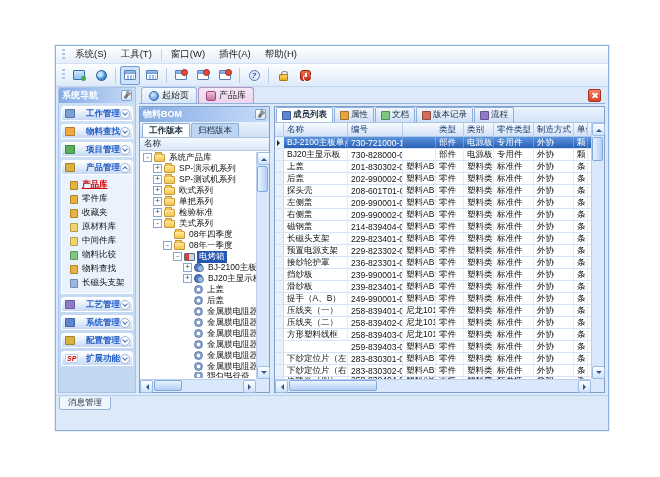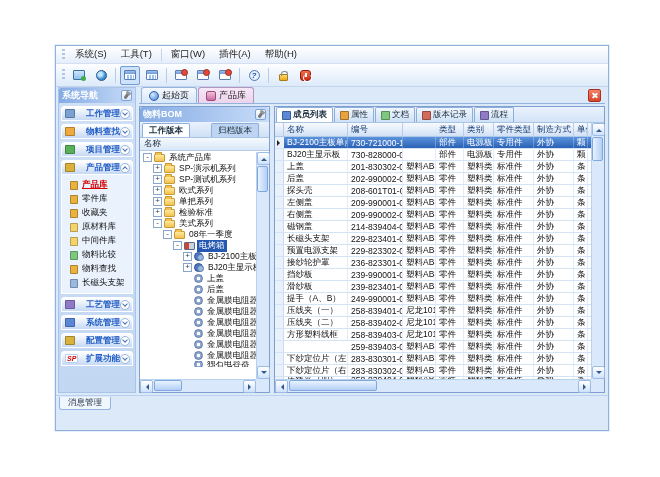--- a/index.html
+++ b/index.html
@@ -71,21 +71,21 @@
   .doctab.active{background:linear-gradient(#f7e7f7,#ecd4ec);border-color:#b394bd;}
   .dt-icon{width:10px;height:10px;border-radius:50%;margin-right:3px;background:radial-gradient(circle at 35% 35%,#d9ecff,#3f7ad2);border:1px solid #2d5fa8;}
   .dt-icon.box{border-radius:2px;background:linear-gradient(#f3c2d8,#c76fa4);border:1px solid #9a4a7e;}
   .tab-close{position:absolute;right:4px;top:2px;width:13px;height:13px;border-radius:2px;background:linear-gradient(#f2836a,#d8442c);border:1px solid #a8301c;display:flex;align-items:center;justify-content:center;}
   .xmark{position:relative;width:7px;height:7px;}
   .xmark::before,.xmark::after{content:'';position:absolute;left:3px;top:0;width:1.6px;height:7px;background:#fff;border-radius:1px;}
   .xmark::before{transform:rotate(45deg);} .xmark::after{transform:rotate(-45deg);}
 
   
   .bom-panel{position:absolute;left:0;top:19px;width:131px;bottom:0;background:#fff;border:1px solid #7e9fd0;}
-  .bom-tabs{height:16px;background:#dcead9;background:linear-gradient(#eaf2fd,#cfe0f5);display:flex;align-items:flex-end;padding-left:2px;border-bottom:1px solid #a8c4e5;gap:20px;}
+  .bom-tabs{height:16px;background:#dcead9;background:linear-gradient(#eaf2fd,#cfe0f5);display:flex;align-items:flex-end;padding-left:2px;border-bottom:1px solid #a8c4e5;}
   .bom-tab{height:14px;padding:0 6px;font-size:8.5px;display:flex;align-items:center;border:1px solid #8fafda;border-bottom:none;border-radius:2px 2px 0 0;background:#bdd5f2;color:#234;margin-right:1px;}
   .bom-tab.active{background:#fdfefe;font-weight:bold;}
   .tree-colhead{height:13px;background:linear-gradient(#f5f9fe,#d9e7f8);border-bottom:1px solid #b3cae8;font-size:8.5px;display:flex;align-items:center;padding-left:4px;color:#123;}
   .tree-body{position:absolute;left:0;top:45px;right:13px;bottom:13px;overflow:hidden;background:#fff;}
   .tree-row{height:11px;display:flex;align-items:center;white-space:nowrap;}
   .tree-row.partial{height:6px;overflow:hidden;}
   .tg{width:9px;height:9px;min-width:9px;border:1px solid #89a6cc;background:#fff;color:#345;font-size:8px;line-height:6px;text-align:center;margin-right:2px;}
   .tg-sp{width:11px;min-width:11px;}
   .t-label{font-size:8.5px;padding:0 2px;color:#111;}
   .tree-row.sel .t-label{background:#2558b0;color:#fff;}
@@ -382,20 +382,25 @@
                 <span class="tg">+</span>
                 <i class="i-folder"></i>
                 <span class="t-label">检验标准</span>
               </div>
               <div class="tree-row" style="padding-left: 13px;">
                 <span class="tg">-</span>
                 <i class="i-folder"></i>
                 <span class="t-label">美式系列</span>
               </div>
               <div class="tree-row" style="padding-left: 23px;">
+                <span class="tg-sp"></span>
+                <i class="i-folder"></i>
+                <span class="t-label">08年四季度</span>
+              </div>
+              <div class="tree-row" style="padding-left: 23px;">
                 <span class="tg">-</span>
                 <i class="i-folder"></i>
                 <span class="t-label">08年一季度</span>
               </div>
               <div class="tree-row sel" style="padding-left: 33px;">
                 <span class="tg">-</span>
                 <i class="i-prod"></i>
                 <span class="t-label">电烤箱</span>
               </div>
               <div class="tree-row" style="padding-left: 43px;">

